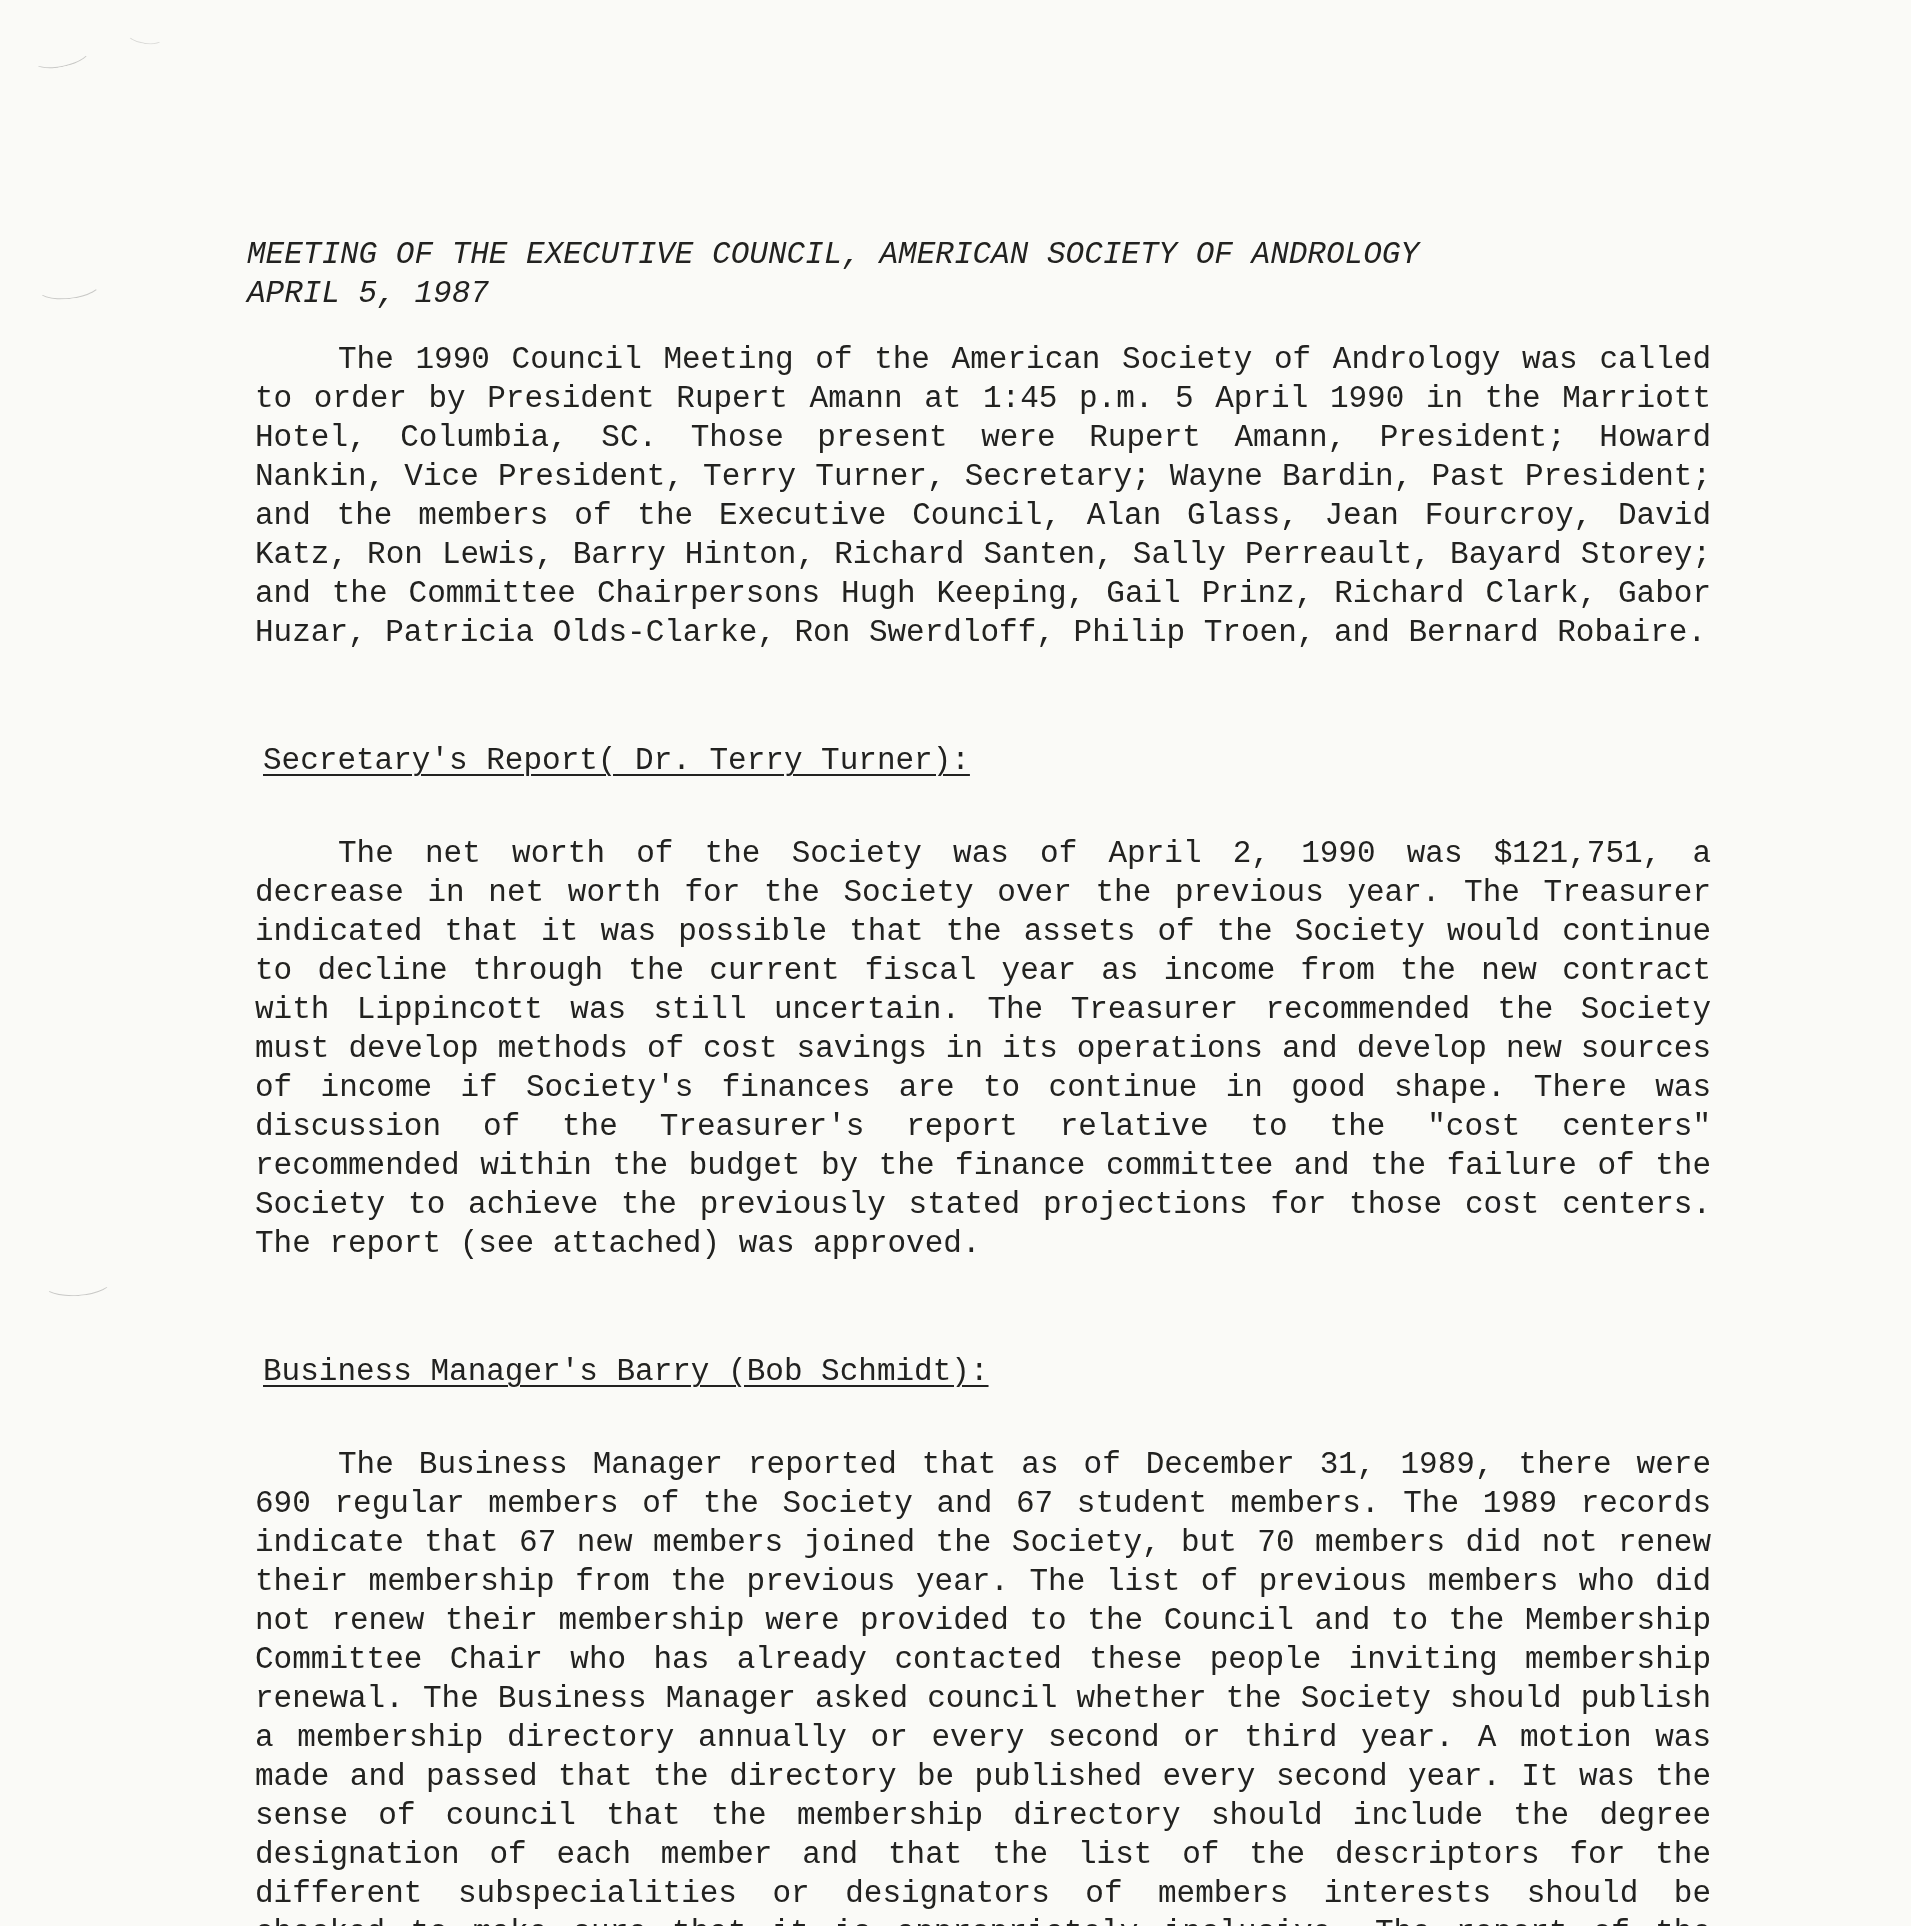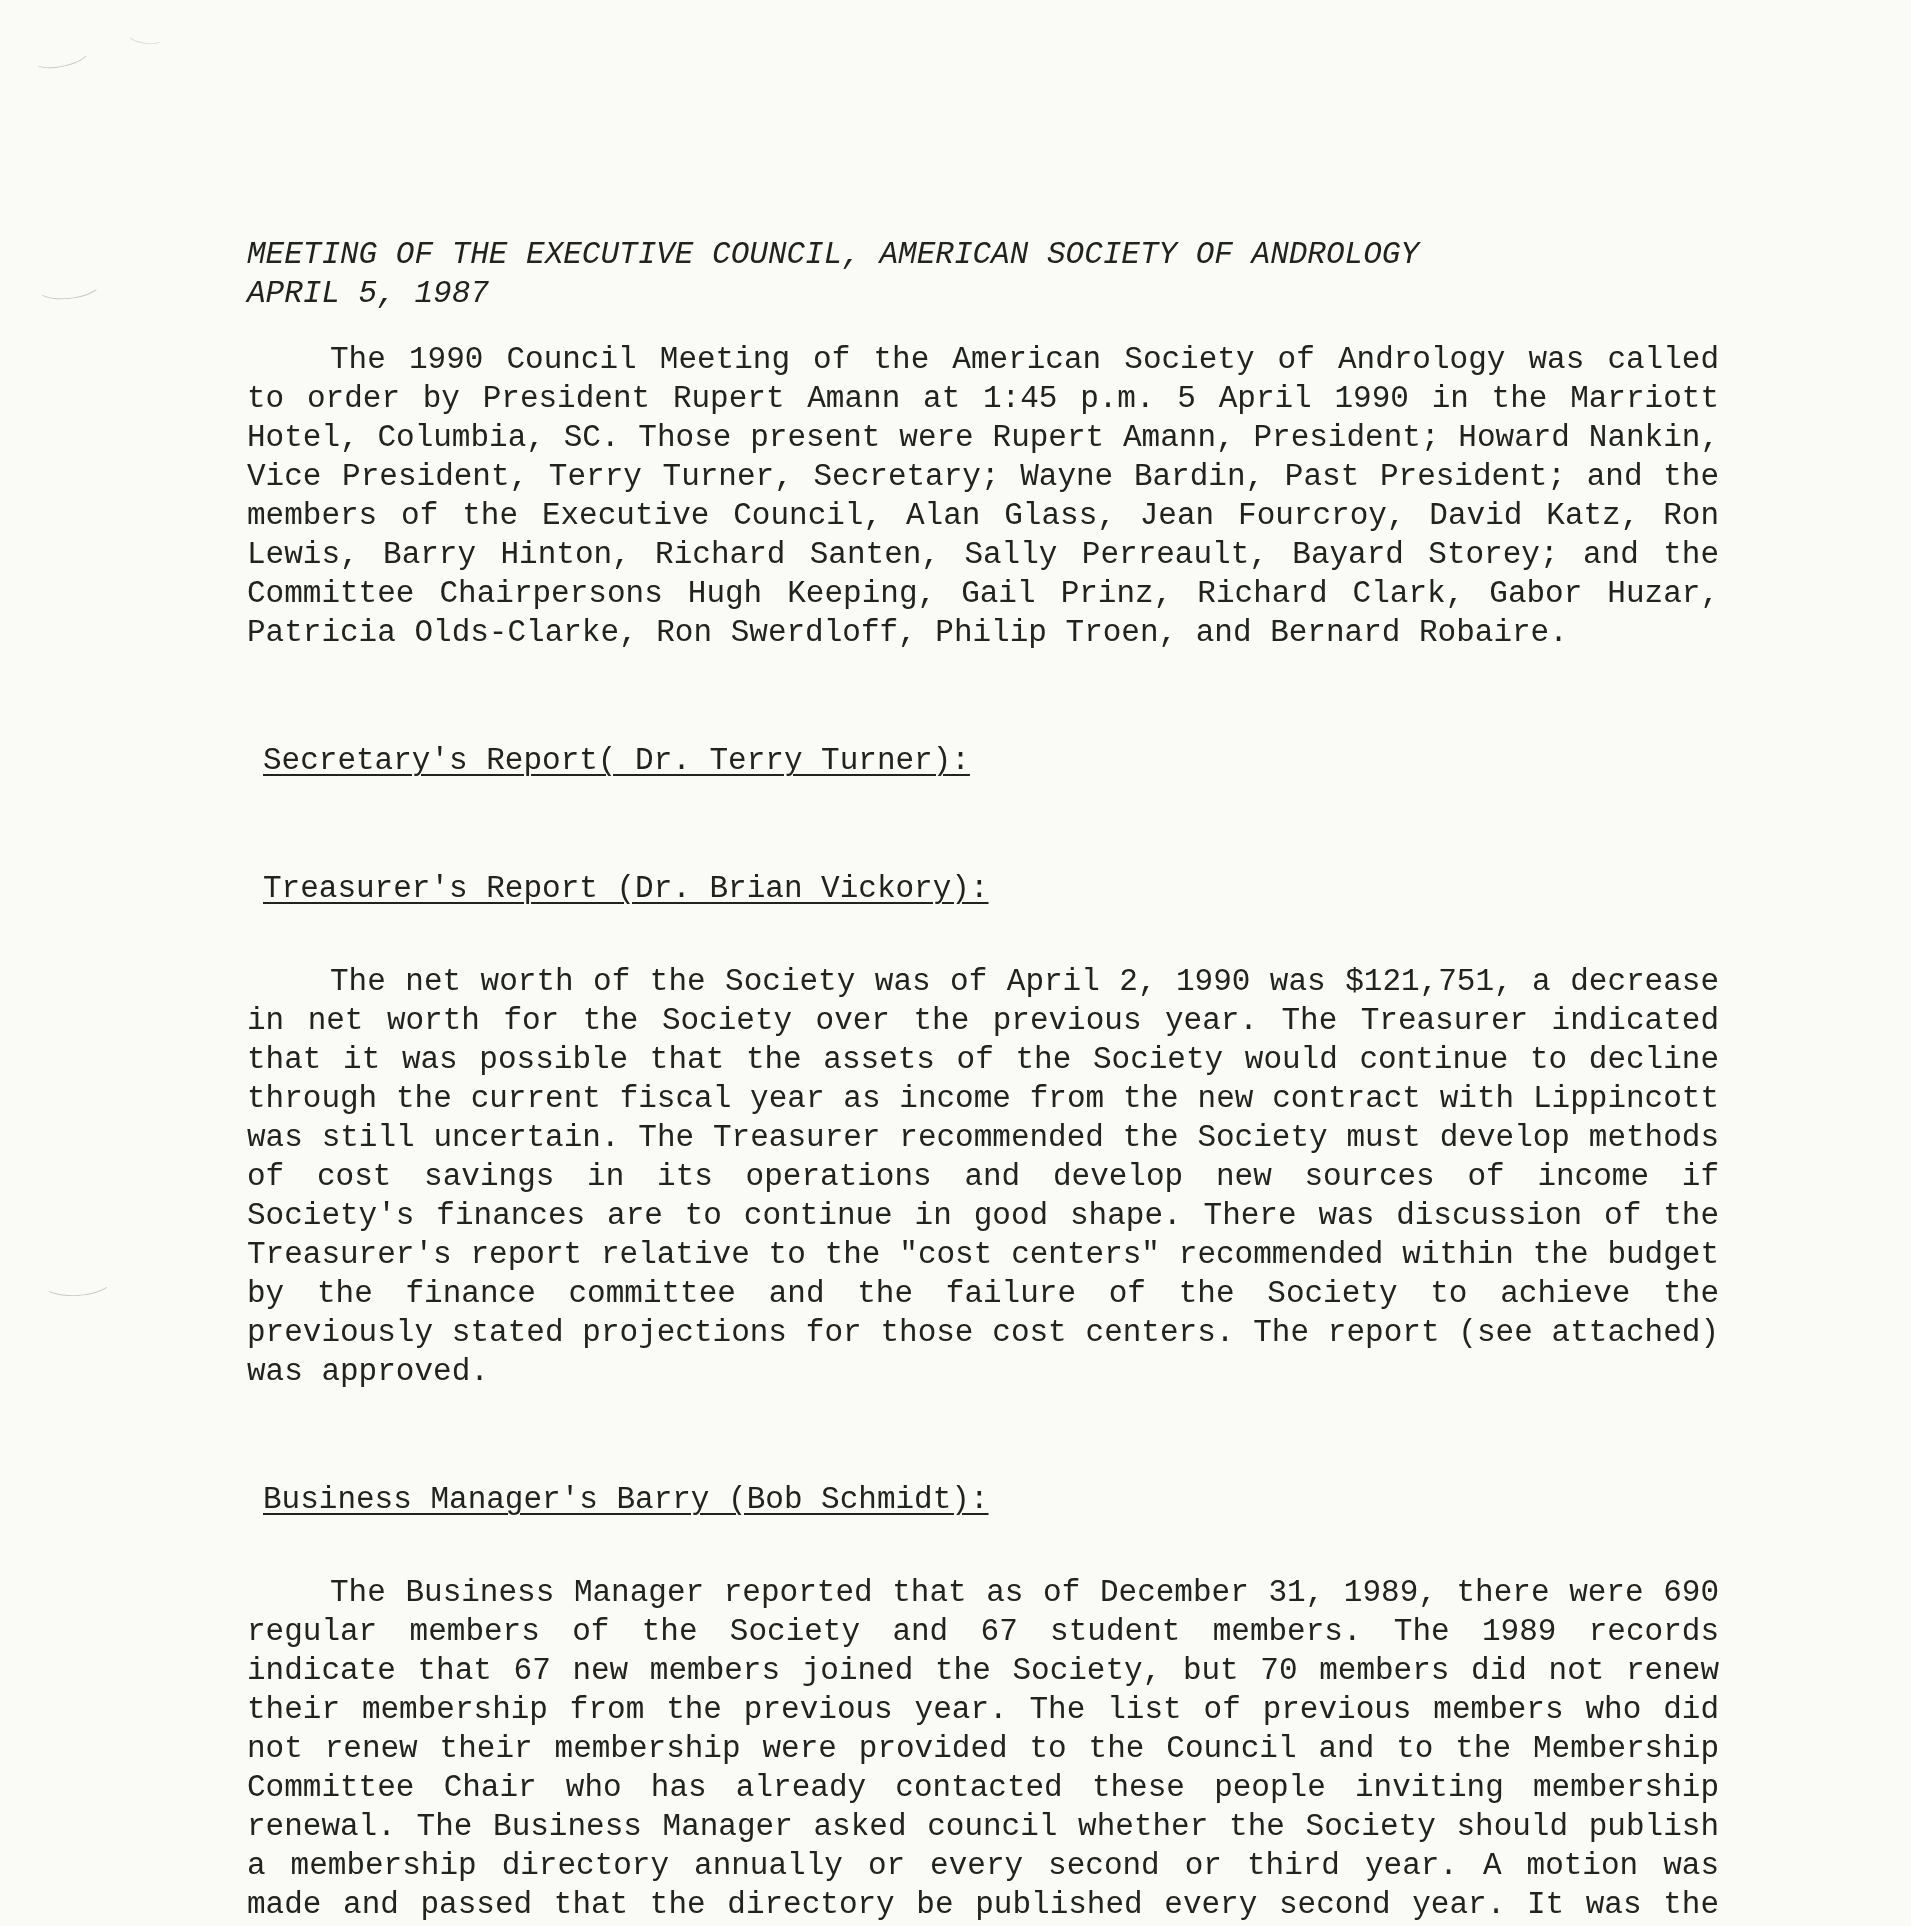--- a/index.html
+++ b/index.html
@@ -39,21 +39,21 @@
   }
   .title {
     margin: 0;
     font-size: 31px;
     font-weight: normal;
     text-align: left;
     line-height: 39px;
     font-style: italic;
   }
   .para {
-    margin: 0;
+    margin: 8px;
     text-align: justify;
   }
   .indent {
     text-indent: 83px;
   }
   .intro {
     margin-top: 27px;
   }
   .section-heading {
     margin: 89px 0 54px 16px;
@@ -78,21 +78,20 @@
 
     <h1 class="title">
       <span>MEETING OF THE EXECUTIVE COUNCIL, AMERICAN SOCIETY OF ANDROLOGY</span><br>
       <span>APRIL 5, 1987</span>
     </h1>
 
     <p class="para indent intro">The 1990 Council Meeting of the American Society of Andrology was called to order by President Rupert Amann at 1:45 p.m. 5 April 1990 in the Marriott Hotel, Columbia, SC.  Those present were Rupert Amann, President; Howard Nankin, Vice President, Terry Turner, Secretary; Wayne Bardin, Past President; and the members of the Executive Council, Alan Glass, Jean Fourcroy, David Katz, Ron Lewis, Barry Hinton, Richard Santen, Sally Perreault, Bayard Storey; and the Committee Chairpersons Hugh Keeping, Gail Prinz, Richard Clark, Gabor Huzar, Patricia Olds-Clarke, Ron Swerdloff, Philip Troen, and Bernard Robaire.</p>
 
     <h2 class="section-heading">Secretary's Report( Dr. Terry Turner):</h2>
 
-    <h2 class="section-heading">Treasurer's Report (Dr. Brian Vickory):</h2>
     <p class="para indent">The net worth of the Society was of April 2, 1990 was $121,751, a decrease in net worth for the Society over the previous year.  The Treasurer indicated that it was possible that the assets of the Society would continue to decline through the current fiscal year as income from the new contract with Lippincott was still uncertain.  The Treasurer recommended the Society must develop methods of cost savings in its operations and develop new sources of income if Society's finances are to continue in good shape.  There was discussion of the Treasurer's report relative to the "cost centers" recommended within the budget by the finance committee and the failure of the Society to achieve the previously stated projections for those cost centers.  The report (see attached) was approved.</p>
 
     <h2 class="section-heading">Business Manager's Barry (Bob Schmidt):</h2>
     <p class="para indent">The Business Manager reported that as of December 31, 1989, there were 690 regular members of the Society and 67 student members.  The 1989 records indicate that 67 new members joined the Society, but 70 members did not renew their membership from the previous year.  The list of previous members who did not renew their membership were provided to the Council and to the Membership Committee Chair who has already contacted these people inviting membership renewal.  The Business Manager asked council whether the Society should publish a membership directory annually or every second or third year.  A motion was made and passed that the directory be published every second year.  It was the sense of council that the membership directory should include the degree designation of each member and that the list of the descriptors for the different subspecialities or designators of members interests should be checked to make sure that it is appropriately  inclusive.  The report of the Business Manager was accepted.</p>
 
   </div>
 
 </div>
 
 

